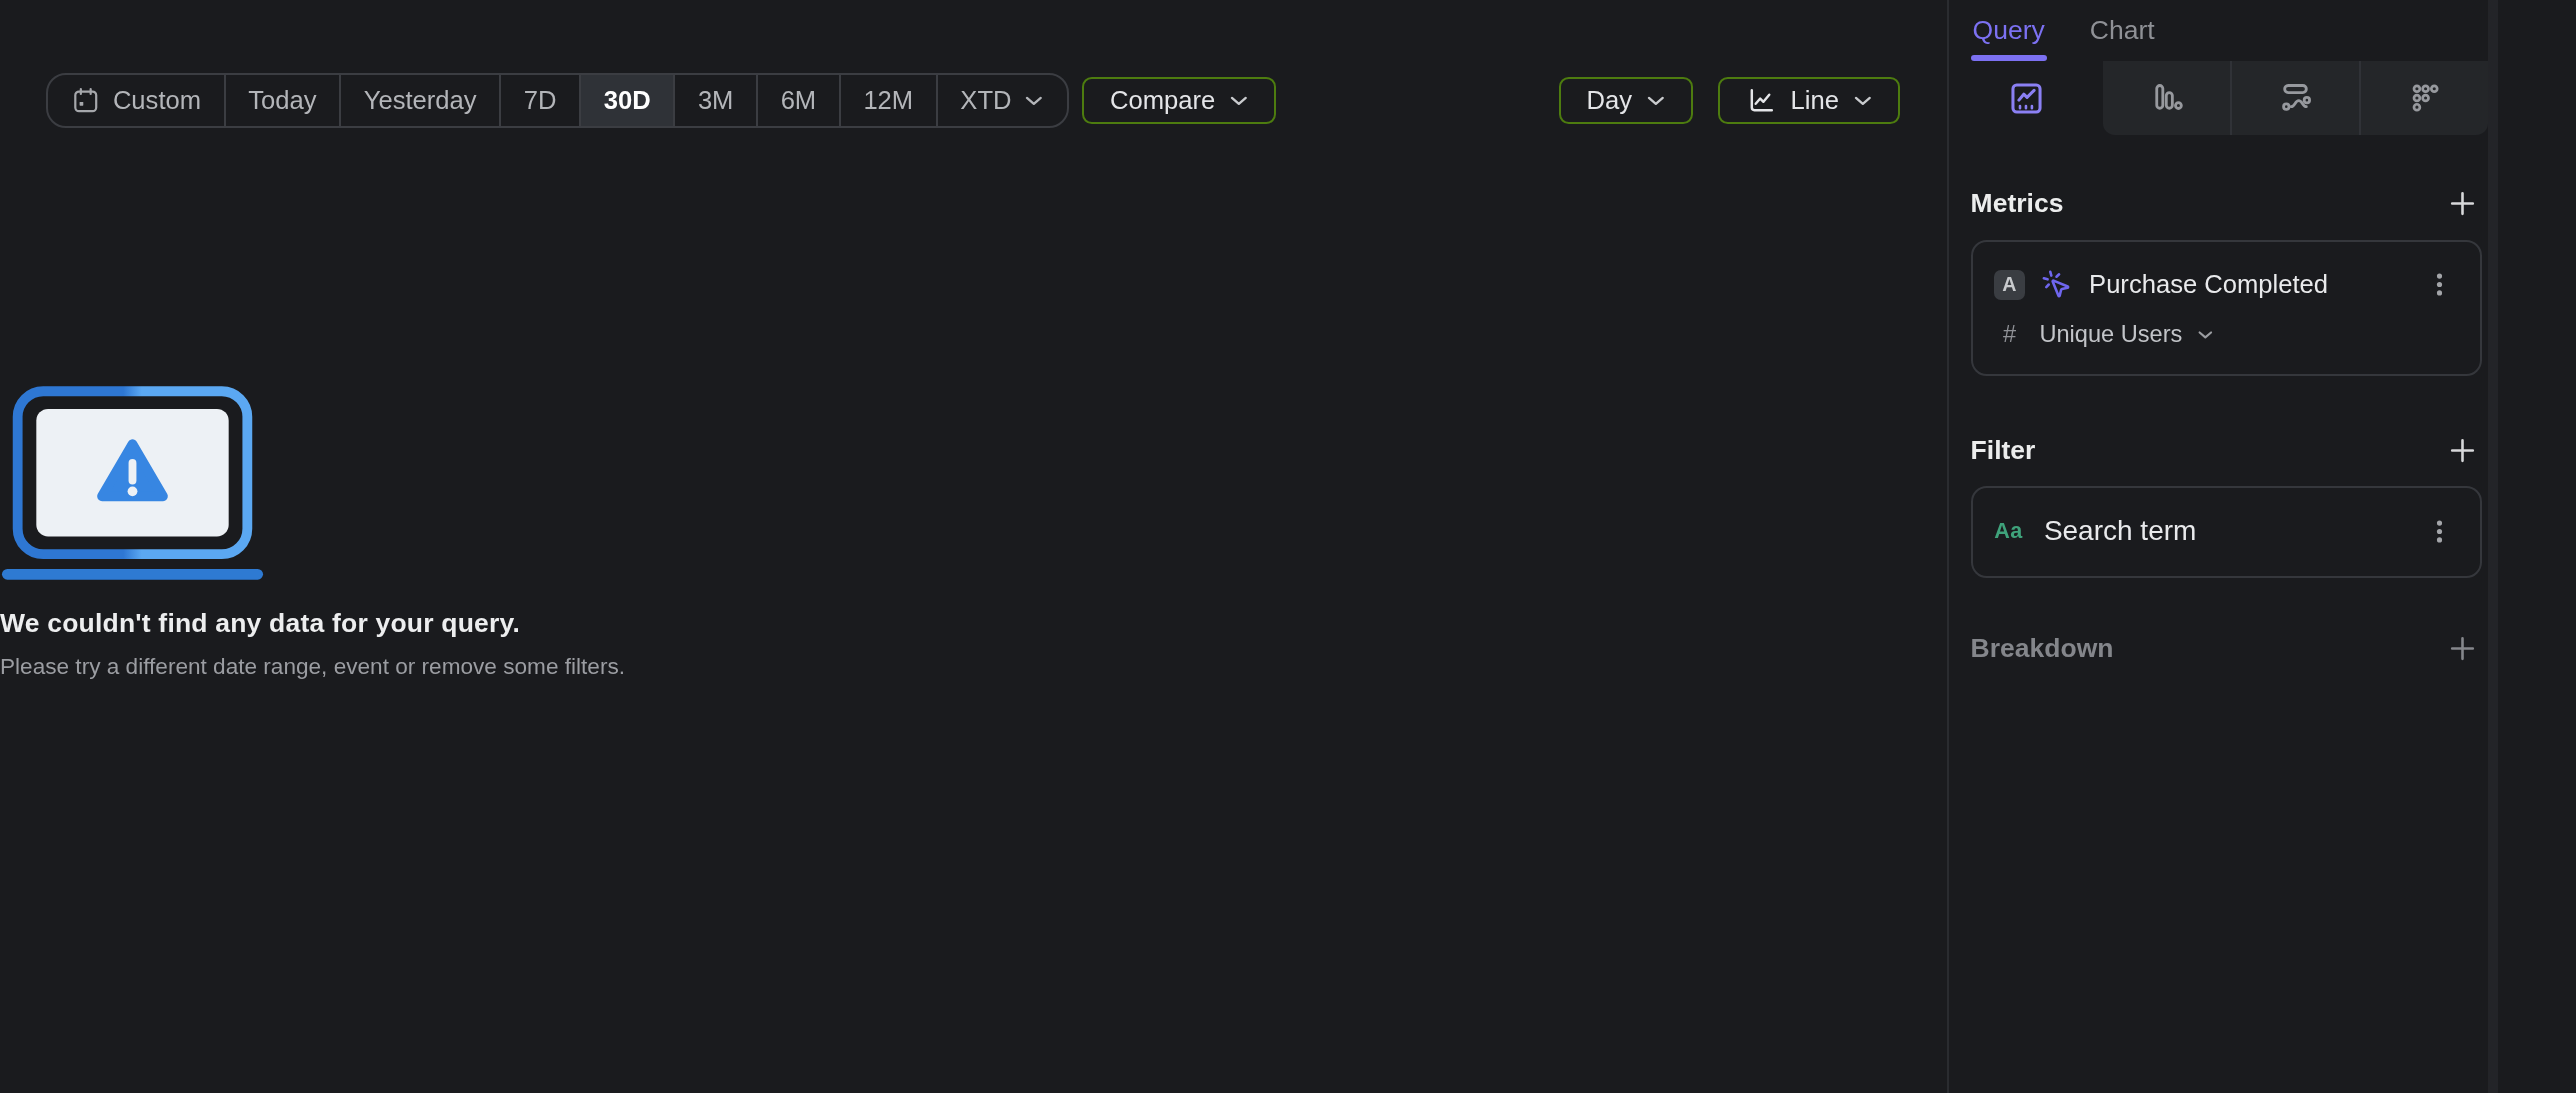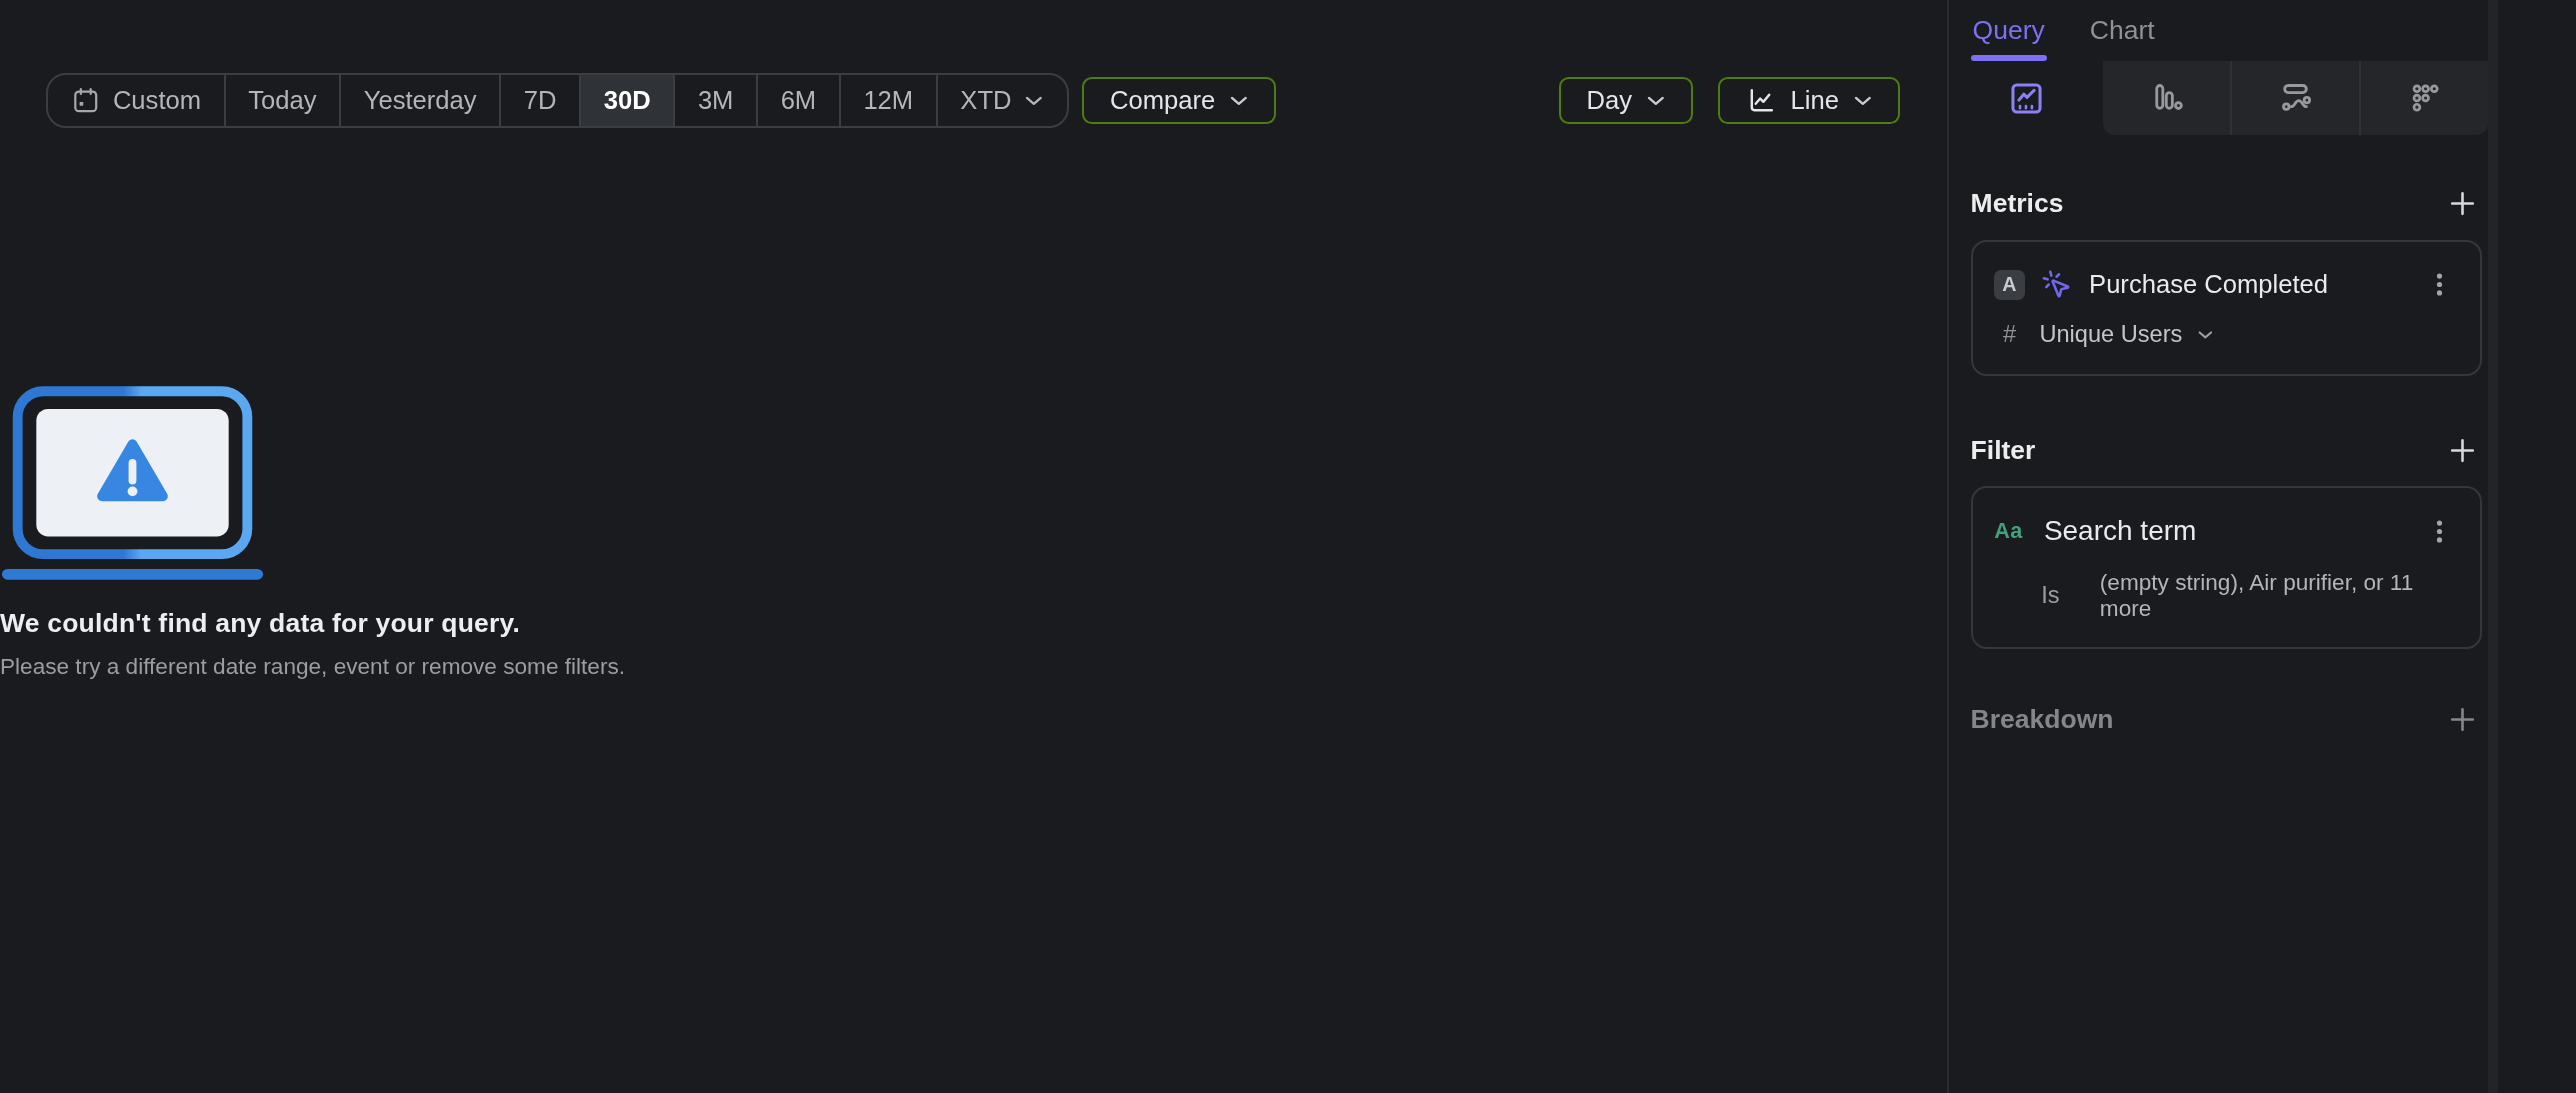--- a/index.html
+++ b/index.html
@@ -261,24 +261,20 @@
           <span class="aa-label">Aa</span>
           <span class="prop-name">Search term</span>
           <span class="icon-btn kebab">
             <svg width="31" height="31" viewBox="0 0 24 24" fill="#a3a5a9">
                 <circle cx="12" cy="5.5" r="2"></circle>
                 <circle cx="12" cy="12" r="2"></circle>
                 <circle cx="12" cy="18.5" r="2"></circle>
               </svg>
           </span>
         </div>
-        <div class="card-row2 filter-row2">
-          <span class="op-label">Is</span>
-          <span class="op-values">(empty string), Air purifier, or 11 more</span>
-        </div>
       </div>
 
       <div class="section-header hdr-breakdown">
         <span class="section-title">Breakdown</span>
         <button class="icon-btn">
           <svg width="31" height="31" viewBox="0 0 24 24" fill="none" stroke="#85878c" stroke-width="2" stroke-linecap="round">
               <path d="M12 4v16M4 12h16"></path>
             </svg>
         </button>
       </div>

